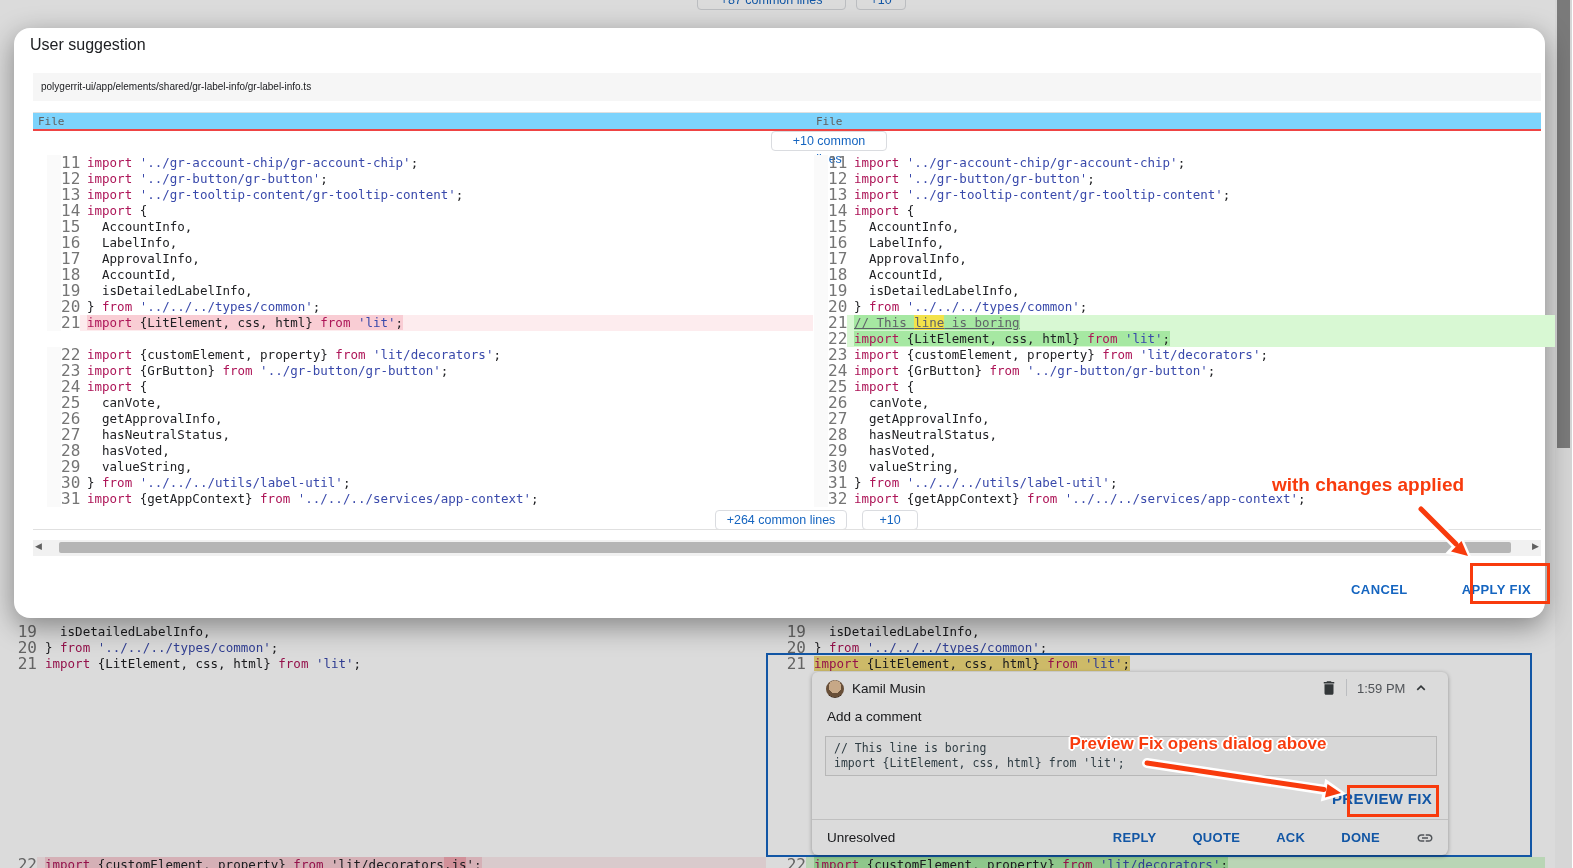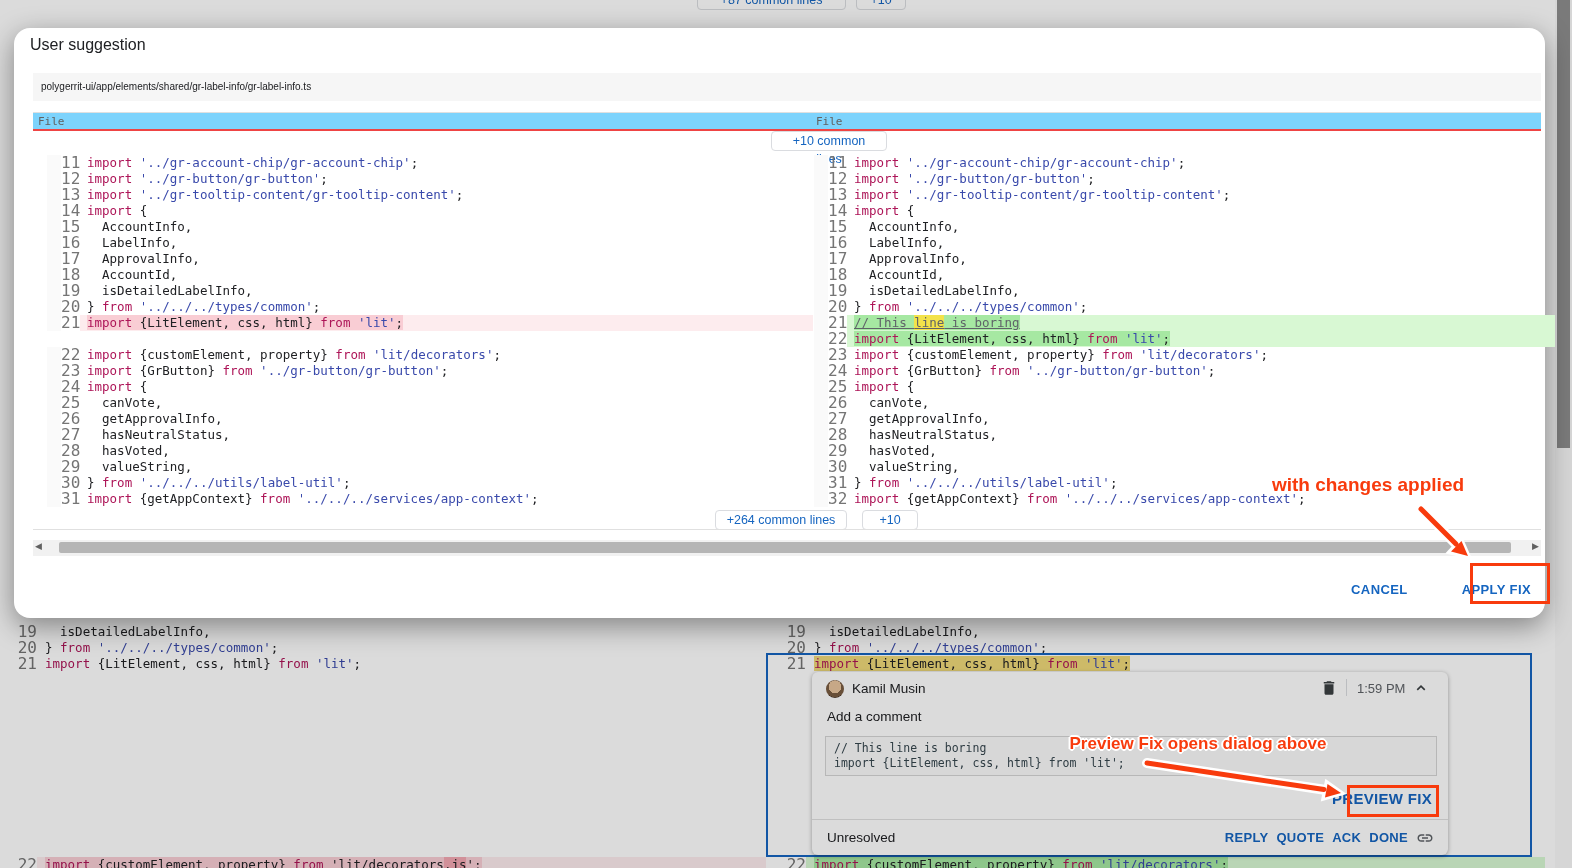--- a/index.html
+++ b/index.html
@@ -55,21 +55,21 @@
   .cc-quote { position:absolute; left:13px; top:64px; width:612px; height:40px;
     border:1px solid #d5d5d5; background:#fbfbfb; padding:4px 8px;
     font-family:"DejaVu Sans Mono","Liberation Mono",monospace; font-size:11.5px;
     line-height:15px; color:#37474f; white-space:pre; overflow:hidden; }
   .cc-preview { position:absolute; right:16px; top:118px; font-size:15px; font-weight:bold;
     letter-spacing:0.3px; color:var(--accent-blue); cursor:pointer; }
   .cc-divider { position:absolute; left:0; right:0; top:147px; border-top:1px solid #e0e0e0; }
   .cc-footer { position:absolute; left:0; right:0; top:148px; height:35px;
     display:flex; align-items:center; }
   .cc-status { position:absolute; left:15px; font-size:13.5px; color:#202124; }
-  .cc-actions { position:absolute; right:14px; display:flex; align-items:center; gap:8px; }
+  .cc-actions { position:absolute; right:14px; display:flex; align-items:center; gap:36px; }
   .cc-action { font-size:13px; font-weight:bold; letter-spacing:0.3px;
     color:var(--accent-blue); cursor:pointer; }
 
   
   .dialog { position:absolute; left:14px; top:28px; width:1531px; height:590px; background:#fff;
     border-radius:16px; box-shadow:0 8px 28px rgba(0,0,0,0.4); }
   .dlg-title { position:absolute; left:16px; top:8px; font-size:16px; color:#202124; }
   .dlg-path { position:absolute; left:19px; top:45px; width:1508px; height:28px;
     background:#f6f6f6; line-height:28px; padding-left:8px; font-size:10px; color:#202124; }
   .dlg-diff { position:absolute; left:19px; top:84px; width:1508px; }

